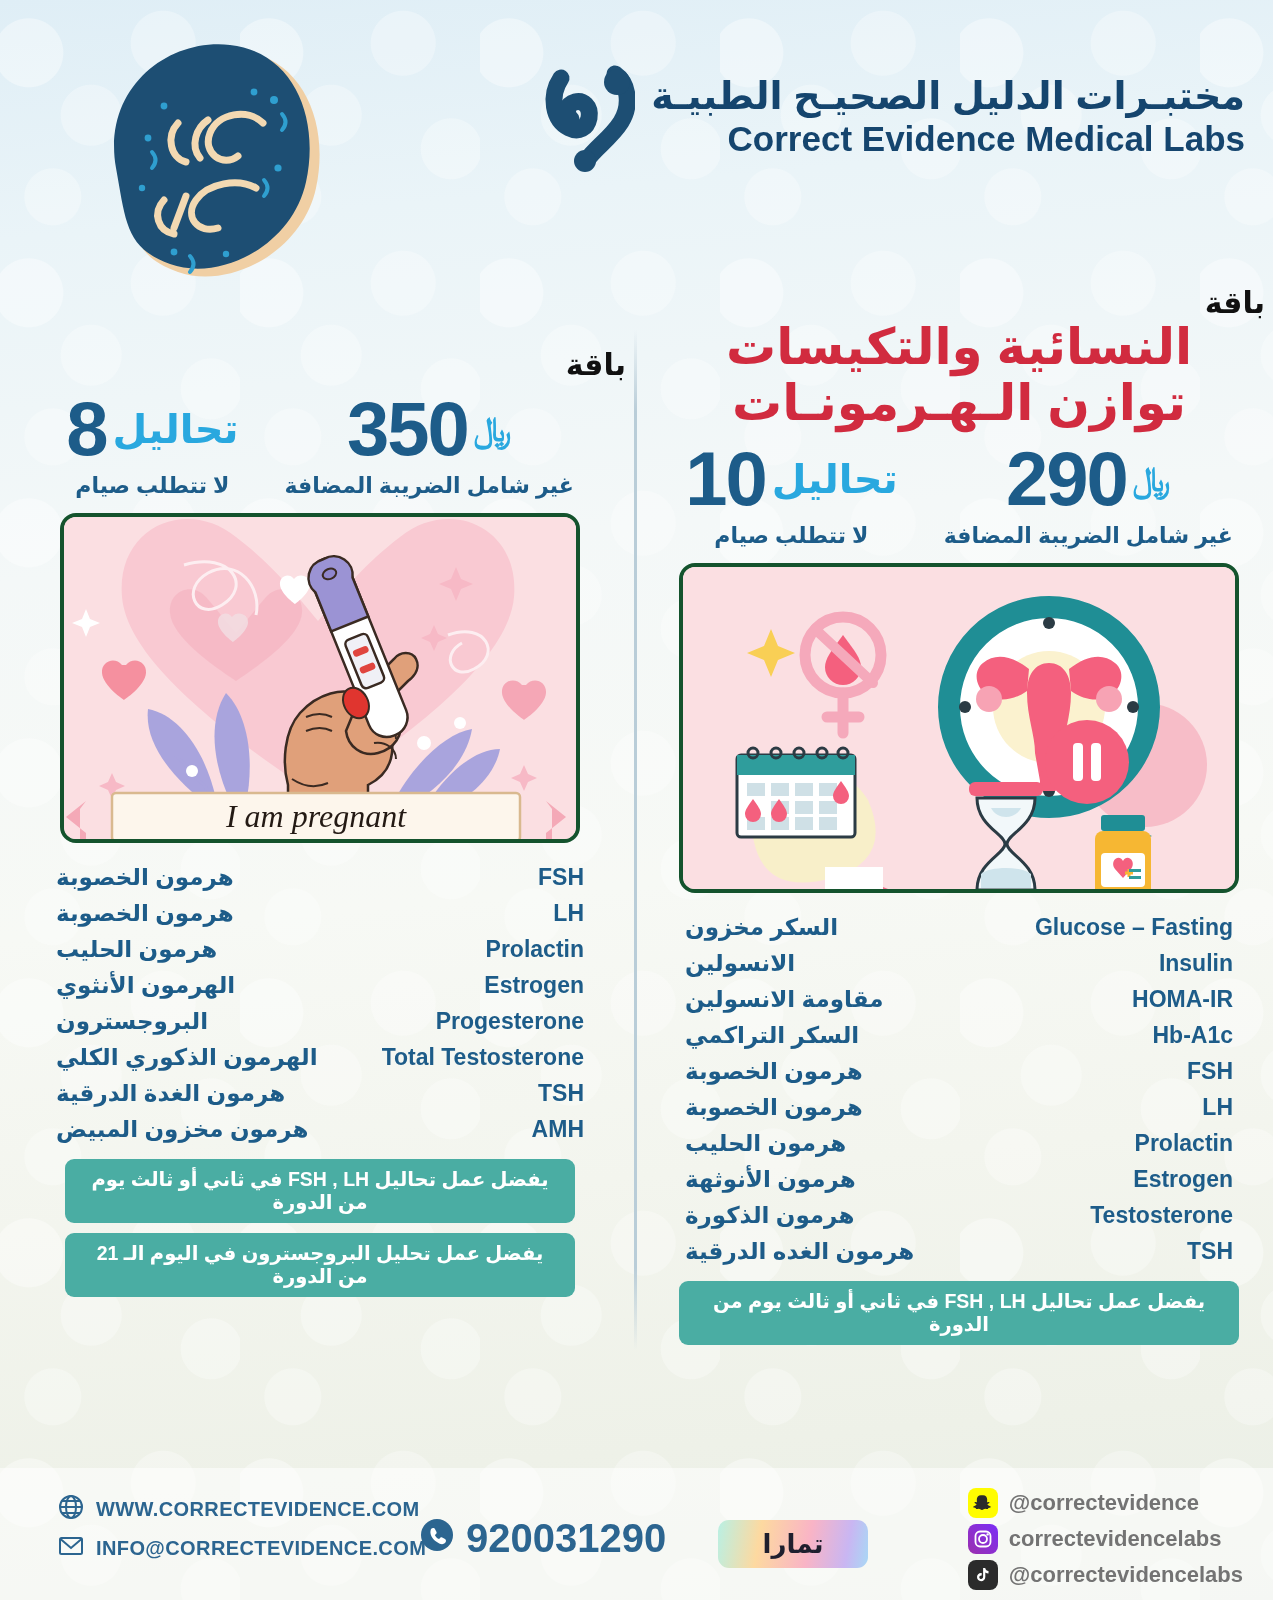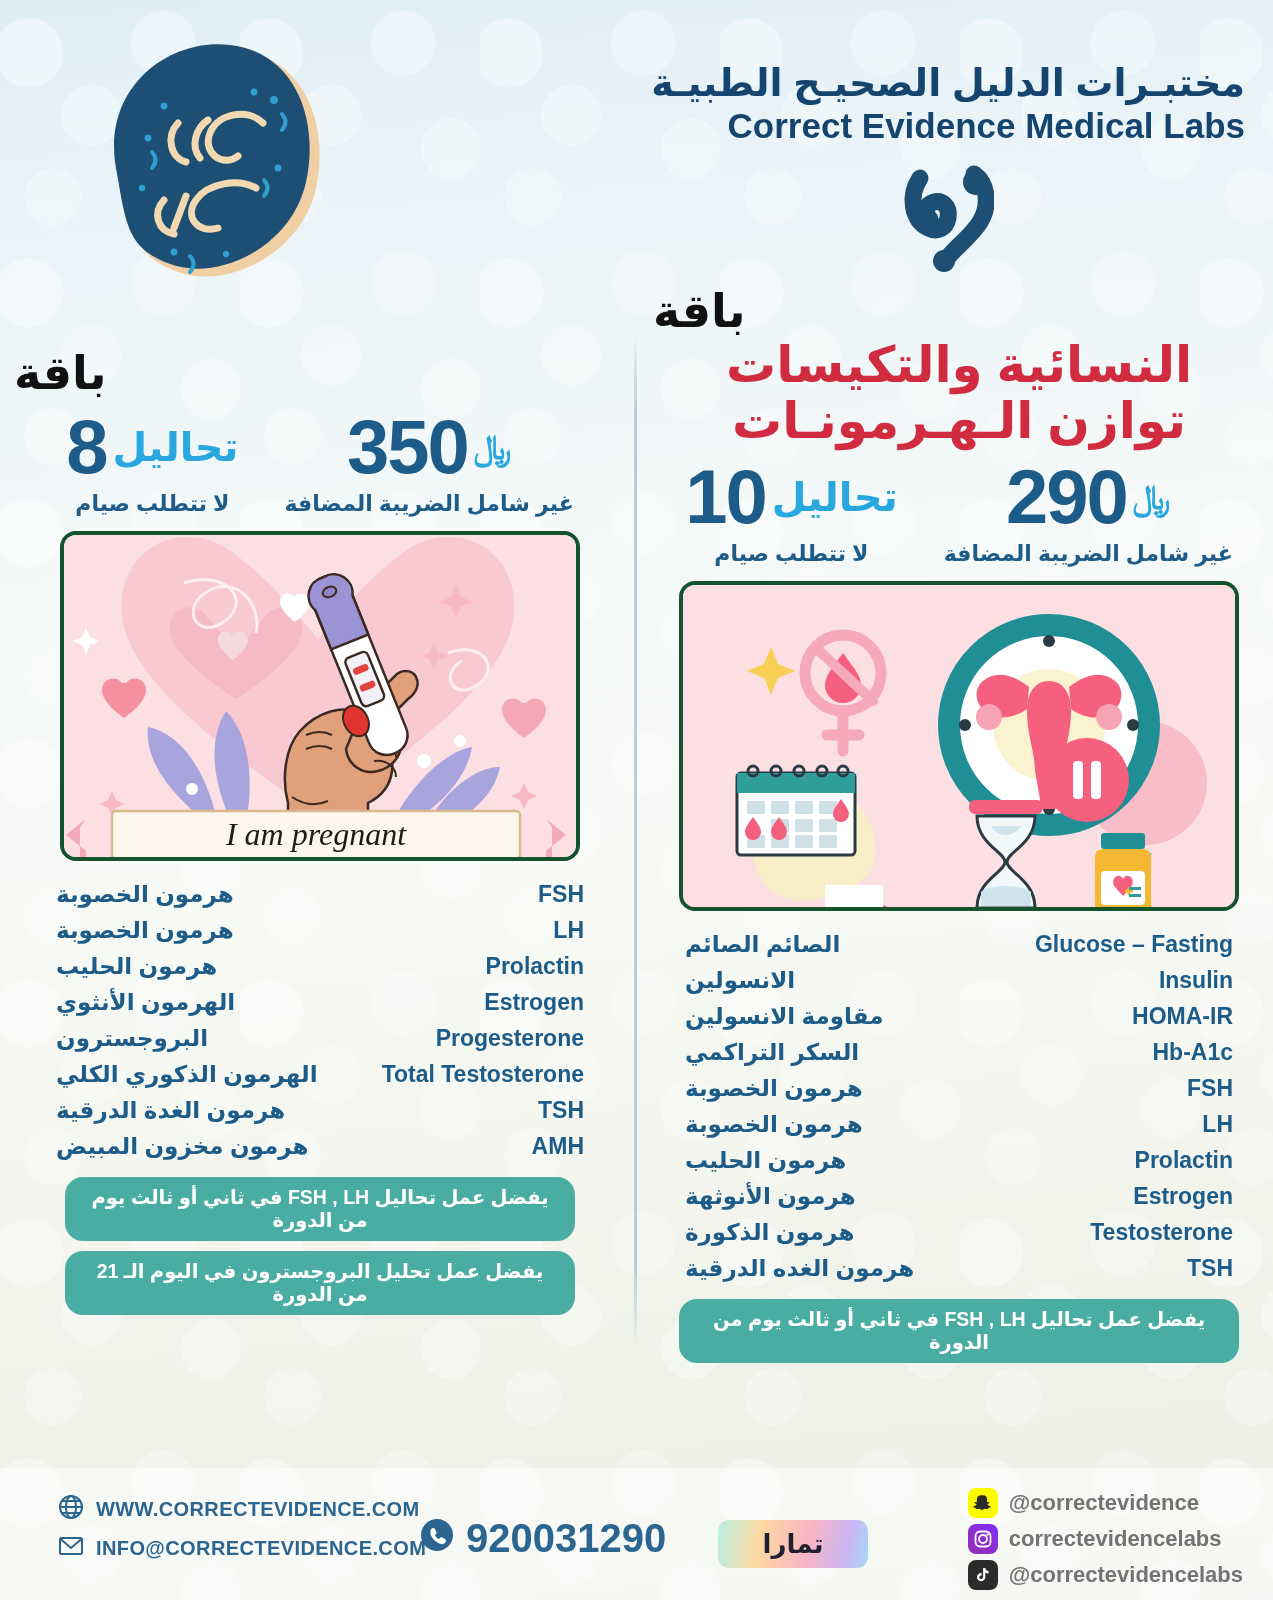--- a/index.html
+++ b/index.html
@@ -18,39 +18,39 @@
       radial-gradient(circle at 68% 18%, rgba(255,255,255,.6) 0 32px, transparent 33px),
       radial-gradient(circle at 88% 62%, rgba(255,255,255,.6) 0 30px, transparent 31px),
       radial-gradient(circle at 22% 82%, rgba(255,255,255,.6) 0 28px, transparent 29px);
     background-size: 240px 240px;
   }
   .sheet{position:relative;width:1273px;height:1600px;}
 
   
   .header{ position:absolute; top:0; left:0; right:0; height:290px; }
   .brand-wrap{
-    position:absolute; top:62px; right:28px; display:flex; align-items:center; gap:16px;flex-direction:column;
+    position:absolute; top:62px; right:28px; display:flex; align-items:center; gap:16px;
   }
   .brand-text{ text-align:right; color:#1b4a73; }
   .brand-ar{ font-size:38px; font-weight:bold; letter-spacing:1px; color:#15456e; line-height:1.15;}
   .brand-en{ font-size:35px; font-weight:bold; color:#15456e; line-height:1.15; direction:ltr;}
   .brand-mark{ width:92px; height:110px; flex:0 0 auto;}
 
   .hajj-badge{ position:absolute; top:28px; left:78px; width:270px; height:265px; }
 
   
   .divider{
     position:absolute; top:330px; left:634px; width:3px; height:1020px;
     background:linear-gradient(to bottom, rgba(160,190,205,0) 0%, #b9cdd8 8%, #b9cdd8 92%, rgba(160,190,205,0) 100%);
   }
   .col{ position:absolute; top:286px; width:612px; }
   .col-right{ right:8px; }   
   .col-left { left:14px; }   
 
-  .pkg-kicker{ font-size:46px; font-weight:bold; color:#111; text-align:left; line-height:1.1; }
+  .pkg-kicker{ font-size:30px; font-weight:bold; color:#111; text-align:right; line-height:1.1; }
   .pkg-title{ font-size:50px; font-weight:bold; color:#d12b3f; text-align:center; line-height:1.12; letter-spacing:-.5px; }
 
   .meta-row{ display:flex; justify-content:center; align-items:flex-start; gap:46px; margin-top:10px; }
   .meta-block{ text-align:center; }
   .meta-main{ display:flex; align-items:center; justify-content:center; gap:6px; line-height:1; }
   .num{ font-size:76px; font-weight:bold; color:#1d5c89; letter-spacing:-2px; }
   .unit{ font-size:40px; font-weight:bold; color:#29a8df; }
   .riyal{ font-size:34px; color:#29a8df; font-weight:bold; }
   .meta-sub{ font-size:22px; font-weight:bold; color:#1d5c89; margin-top:6px; }
 
@@ -69,21 +69,21 @@
     display:flex; justify-content:space-between; align-items:center;
     font-size:23px; font-weight:bold; color:#1d5c89; padding:4.5px 6px;
   }
   .t-en{ direction:ltr; text-align:left; }
   .t-ar{ text-align:right; }
 
   
   .notes{ margin-top:12px; display:flex; flex-direction:column; gap:10px; align-items:center; }
   .note{
     background:#4aada3; color:#fff; font-size:19.5px; font-weight:bold;
-    border-radius:18px; padding:9px 16px; text-align:center; width:510px;
+    border-radius:9px; padding:9px 16px; text-align:center; width:510px;
   }
   .col-right .note{ width:560px; }
 
   
   .footer{
     position:absolute; bottom:0; left:0; right:0; height:132px;
     background:rgba(255,255,255,.55);
     display:flex; align-items:center;
   }
   .f-left{ position:absolute; left:58px; top:26px; }
@@ -276,21 +276,21 @@
           <rect x="34" y="40" width="12" height="3" fill="#2f9d9c"></rect>
           <rect x="34" y="47" width="12" height="3" fill="#2f9d9c"></rect>
         </g>
         <rect x="150" y="300" width="58" height="30" fill="#fff"></rect>
       </svg>
     </div>
 
     <div class="tests wide">
       <div class="test-row">
         <span class="t-en">Glucose – Fasting</span>
-        <span class="t-ar">الصائم الصائم</span>
+        <span class="t-ar">السكر مخزون</span>
       </div>
       <div class="test-row">
         <span class="t-en">Insulin</span>
         <span class="t-ar">الانسولين</span>
       </div>
       <div class="test-row">
         <span class="t-en">HOMA-IR</span>
         <span class="t-ar">مقاومة الانسولين</span>
       </div>
       <div class="test-row">

